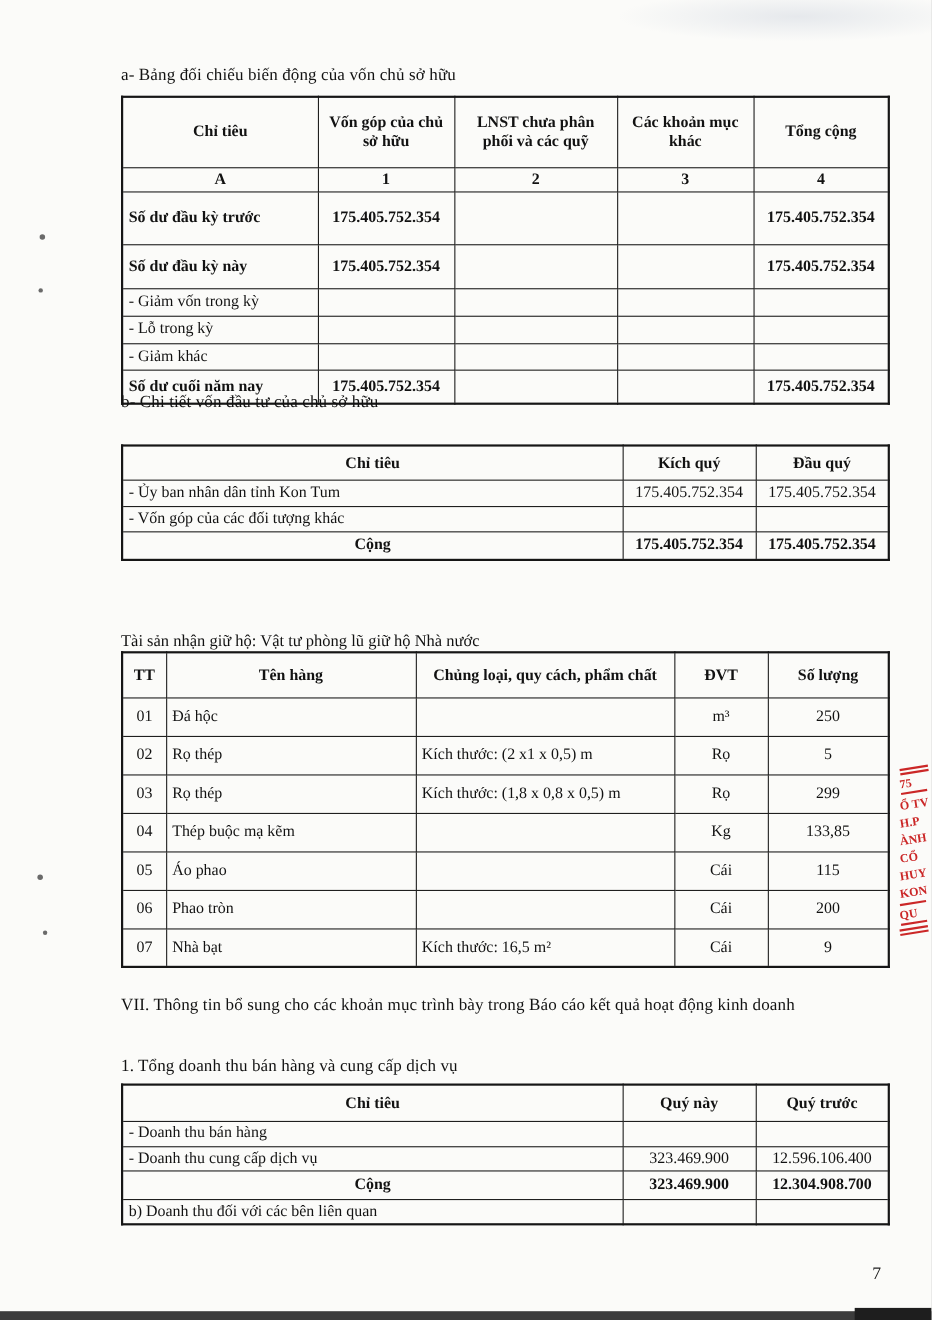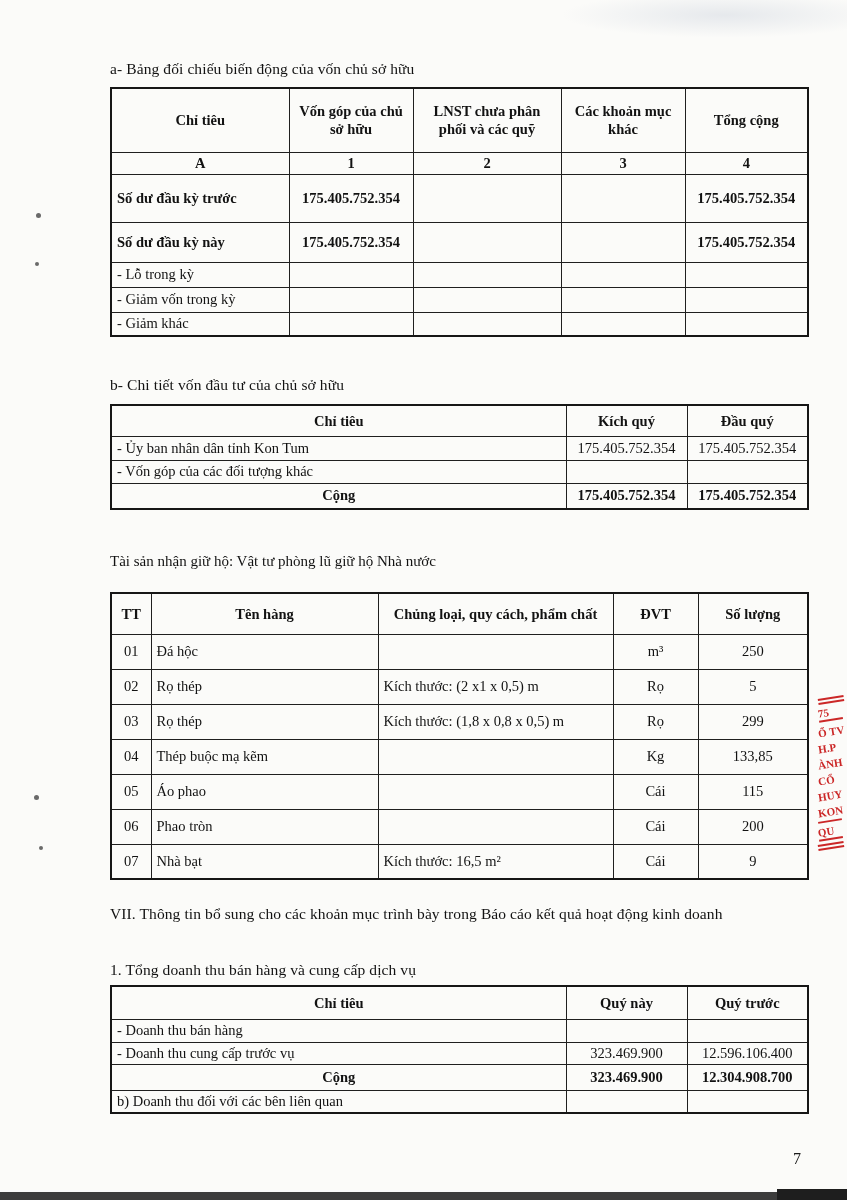--- a/index.html
+++ b/index.html
@@ -79,45 +79,52 @@
         <td class="num b">175.405.752.354</td>
       </tr>
       <tr style="height:40px">
         <td class="lbl b">Số dư đầu kỳ này</td>
         <td class="num b">175.405.752.354</td>
         <td class="num"></td>
         <td class="num"></td>
         <td class="num b">175.405.752.354</td>
       </tr>
       <tr style="height:25px">
+        <td class="lbl">- Giảm vốn trong kỳ</td>
+        <td class="num"></td>
+        <td class="num"></td>
+        <td class="num"></td>
+        <td class="num"></td>
+      </tr>
+      <tr style="height:25px">
         <td class="lbl">- Lỗ trong kỳ</td>
-        <td class="num"></td>
-        <td class="num"></td>
-        <td class="num"></td>
-        <td class="num"></td>
-      </tr>
-      <tr style="height:25px">
-        <td class="lbl">- Giảm vốn trong kỳ</td>
         <td class="num"></td>
         <td class="num"></td>
         <td class="num"></td>
         <td class="num"></td>
       </tr>
       <tr style="height:24px">
         <td class="lbl">- Giảm khác</td>
         <td class="num"></td>
         <td class="num"></td>
         <td class="num"></td>
         <td class="num"></td>
       </tr>
-    </tbody>
-      </table>
-  </div>
-
-  <div class="abs heading" style="left:110px; top:376px;">b- Chi tiết vốn đầu tư của chủ sở hữu</div>
+      <tr style="height:31px">
+        <td class="lbl b">Số dư cuối năm nay</td>
+        <td class="num b">175.405.752.354</td>
+        <td class="num"></td>
+        <td class="num"></td>
+        <td class="num b">175.405.752.354</td>
+      </tr>
+    </tbody>
+      </table>
+  </div>
+
+  <div class="abs heading" style="left:110px; top:357px;">b- Chi tiết vốn đầu tư của chủ sở hữu</div>
 
   <div class="abs" style="left:110px; top:404px; width:697px;">
     <table class="doc-table">
       <colgroup>
           <col style="width:455px">
           <col style="width:121px">
           <col style="width:121px">
         </colgroup>
       <tbody>
           <tr style="height:31px">
@@ -137,21 +144,21 @@
       </tr>
       <tr style="height:26px">
         <td class="ctr b">Cộng</td>
         <td class="num b">175.405.752.354</td>
         <td class="num b">175.405.752.354</td>
       </tr>
     </tbody>
       </table>
   </div>
 
-  <div class="abs subtitle" style="left:110px; top:553px;">Tài sản nhận giữ hộ: Vật tư phòng lũ giữ hộ Nhà nước</div>
+  <div class="abs subtitle" style="left:110px; top:575px;">Tài sản nhận giữ hộ: Vật tư phòng lũ giữ hộ Nhà nước</div>
 
   <div class="abs" style="left:110px; top:592px; width:697px;">
     <table class="doc-table">
       <colgroup>
           <col style="width:40px">
           <col style="width:227px">
           <col style="width:235px">
           <col style="width:85px">
           <col style="width:110px">
         </colgroup>
@@ -232,21 +239,21 @@
         <th>Chỉ tiêu</th>
         <th>Quý này</th>
         <th>Quý trước</th>
       </tr>
       <tr style="height:23px">
         <td class="lbl">- Doanh thu bán hàng</td>
         <td class="num"></td>
         <td class="num"></td>
       </tr>
       <tr style="height:22px">
-        <td class="lbl">- Doanh thu cung cấp trước vụ</td>
+        <td class="lbl">- Doanh thu cung cấp dịch vụ</td>
         <td class="num">323.469.900</td>
         <td class="num">12.596.106.400</td>
       </tr>
       <tr style="height:26px">
         <td class="ctr b">Cộng</td>
         <td class="num b">323.469.900</td>
         <td class="num b">12.304.908.700</td>
       </tr>
       <tr style="height:23px">
         <td class="lbl">b) Doanh thu đối với các bên liên quan</td>

